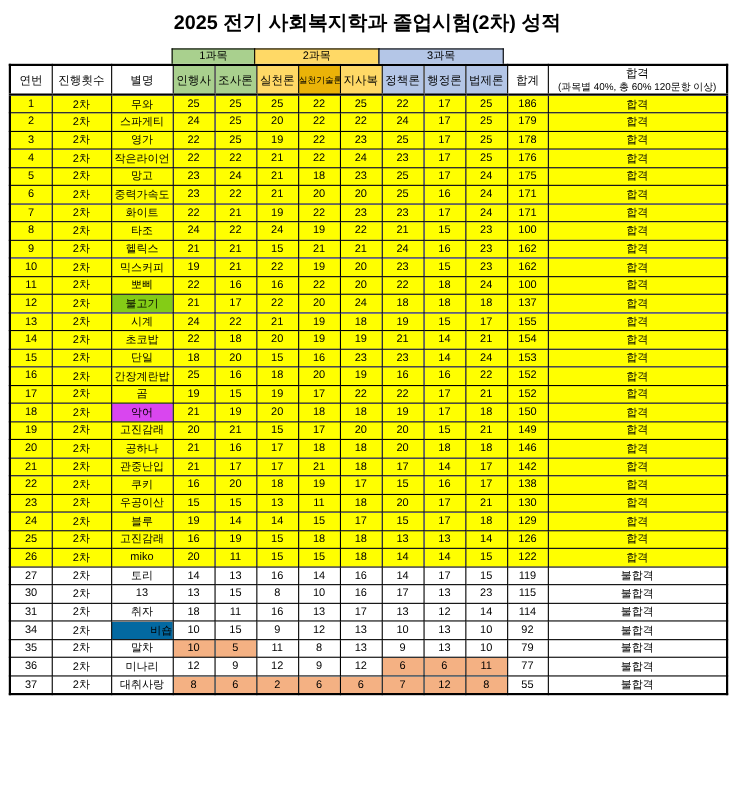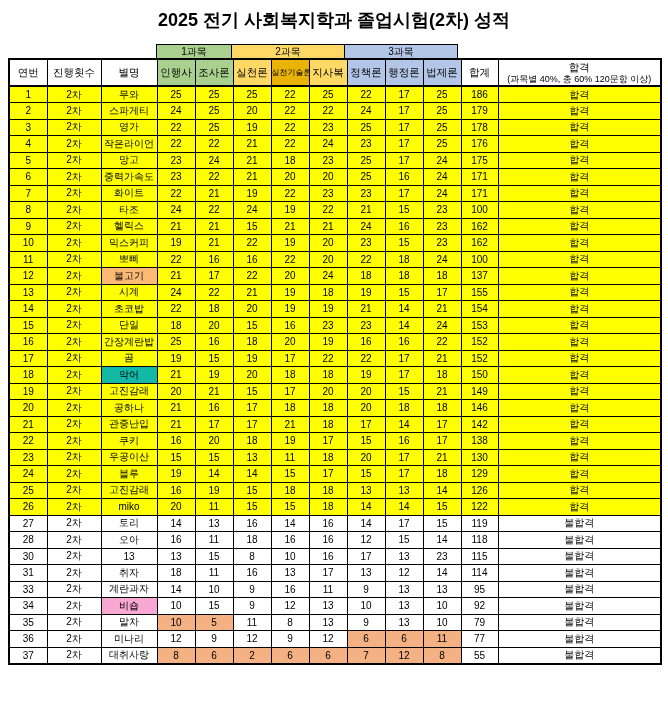--- a/index.html
+++ b/index.html
@@ -262,21 +262,21 @@
             <td style="background: rgb(255, 255, 0);">20</td>
             <td style="background: rgb(255, 255, 0);">22</td>
             <td style="background: rgb(255, 255, 0);">18</td>
             <td style="background: rgb(255, 255, 0);">24</td>
             <td style="background: rgb(255, 255, 0);">100</td>
             <td style="background: rgb(255, 255, 0);">합격</td>
           </tr>
           <tr>
             <td style="background: rgb(255, 255, 0);">12</td>
             <td style="background: rgb(255, 255, 0);">2차</td>
-            <td style="background: #fdba74; margin-top: 14px;">불고기</td>
+            <td style="background: #84cc16; margin-top: 14px;">불고기</td>
             <td style="background: rgb(255, 255, 0);">21</td>
             <td style="background: rgb(255, 255, 0);">17</td>
             <td style="background: rgb(255, 255, 0);">22</td>
             <td style="background: rgb(255, 255, 0);">20</td>
             <td style="background: rgb(255, 255, 0);">24</td>
             <td style="background: rgb(255, 255, 0);">18</td>
             <td style="background: rgb(255, 255, 0);">18</td>
             <td style="background: rgb(255, 255, 0);">18</td>
             <td style="background: rgb(255, 255, 0);">137</td>
             <td style="background: rgb(255, 255, 0);">합격</td>
@@ -352,21 +352,21 @@
             <td style="background: rgb(255, 255, 0);">22</td>
             <td style="background: rgb(255, 255, 0);">22</td>
             <td style="background: rgb(255, 255, 0);">17</td>
             <td style="background: rgb(255, 255, 0);">21</td>
             <td style="background: rgb(255, 255, 0);">152</td>
             <td style="background: rgb(255, 255, 0);">합격</td>
           </tr>
           <tr>
             <td style="background: rgb(255, 255, 0);">18</td>
             <td style="background: rgb(255, 255, 0);">2차</td>
-            <td style="background: #14b8a6;">악어</td>
+            <td style="background: #d946ef;">악어</td>
             <td style="background: rgb(255, 255, 0);">21</td>
             <td style="background: rgb(255, 255, 0);">19</td>
             <td style="background: rgb(255, 255, 0);">20</td>
             <td style="background: rgb(255, 255, 0);">18</td>
             <td style="background: rgb(255, 255, 0);">18</td>
             <td style="background: rgb(255, 255, 0);">19</td>
             <td style="background: rgb(255, 255, 0);">17</td>
             <td style="background: rgb(255, 255, 0);">18</td>
             <td style="background: rgb(255, 255, 0);">150</td>
             <td style="background: rgb(255, 255, 0);">합격</td>
@@ -500,35 +500,20 @@
             <td style="background: rgb(255, 255, 255);">16</td>
             <td style="background: rgb(255, 255, 255);">14</td>
             <td style="background: rgb(255, 255, 255);">16</td>
             <td style="background: rgb(255, 255, 255);">14</td>
             <td style="background: rgb(255, 255, 255);">17</td>
             <td style="background: rgb(255, 255, 255);">15</td>
             <td style="background: rgb(255, 255, 255);">119</td>
             <td style="background: rgb(255, 255, 255);">불합격</td>
           </tr>
           <tr>
-            <td style="background: rgb(255, 255, 255);">28</td>
-            <td style="background: rgb(255, 255, 255);">2차</td>
-            <td style="background: rgb(255, 255, 255);">오아</td>
-            <td style="background: rgb(255, 255, 255);">16</td>
-            <td style="background: rgb(255, 255, 255);">11</td>
-            <td style="background: rgb(255, 255, 255);">18</td>
-            <td style="background: rgb(255, 255, 255);">16</td>
-            <td style="background: rgb(255, 255, 255);">16</td>
-            <td style="background: rgb(255, 255, 255);">12</td>
-            <td style="background: rgb(255, 255, 255);">15</td>
-            <td style="background: rgb(255, 255, 255);">14</td>
-            <td style="background: rgb(255, 255, 255);">118</td>
-            <td style="background: rgb(255, 255, 255);">불합격</td>
-          </tr>
-          <tr>
             <td style="background: rgb(255, 255, 255);">30</td>
             <td style="background: rgb(255, 255, 255);">2차</td>
             <td style="background: rgb(255, 255, 255);">13</td>
             <td style="background: rgb(255, 255, 255);">13</td>
             <td style="background: rgb(255, 255, 255);">15</td>
             <td style="background: rgb(255, 255, 255);">8</td>
             <td style="background: rgb(255, 255, 255);">10</td>
             <td style="background: rgb(255, 255, 255);">16</td>
             <td style="background: rgb(255, 255, 255);">17</td>
             <td style="background: rgb(255, 255, 255);">13</td>
@@ -545,38 +530,23 @@
             <td style="background: rgb(255, 255, 255);">16</td>
             <td style="background: rgb(255, 255, 255);">13</td>
             <td style="background: rgb(255, 255, 255);">17</td>
             <td style="background: rgb(255, 255, 255);">13</td>
             <td style="background: rgb(255, 255, 255);">12</td>
             <td style="background: rgb(255, 255, 255);">14</td>
             <td style="background: rgb(255, 255, 255);">114</td>
             <td style="background: rgb(255, 255, 255);">불합격</td>
           </tr>
           <tr>
-            <td style="background: rgb(255, 255, 255);">33</td>
-            <td style="background: rgb(255, 255, 255);">2차</td>
-            <td style="background: rgb(255, 255, 255);">계란과자</td>
-            <td style="background: rgb(255, 255, 255);">14</td>
-            <td style="background: rgb(255, 255, 255);">10</td>
-            <td style="background: rgb(255, 255, 255);">9</td>
-            <td style="background: rgb(255, 255, 255);">16</td>
-            <td style="background: rgb(255, 255, 255);">11</td>
-            <td style="background: rgb(255, 255, 255);">9</td>
-            <td style="background: rgb(255, 255, 255);">13</td>
-            <td style="background: rgb(255, 255, 255);">13</td>
-            <td style="background: rgb(255, 255, 255);">95</td>
-            <td style="background: rgb(255, 255, 255);">불합격</td>
-          </tr>
-          <tr>
             <td style="background: rgb(255, 255, 255);">34</td>
             <td style="background: rgb(255, 255, 255);">2차</td>
-            <td style="background: #f9a8d4;">비숍</td>
+            <td style="background: #0369a1; text-align: right;">비숍</td>
             <td style="background: rgb(255, 255, 255);">10</td>
             <td style="background: rgb(255, 255, 255);">15</td>
             <td style="background: rgb(255, 255, 255);">9</td>
             <td style="background: rgb(255, 255, 255);">12</td>
             <td style="background: rgb(255, 255, 255);">13</td>
             <td style="background: rgb(255, 255, 255);">10</td>
             <td style="background: rgb(255, 255, 255);">13</td>
             <td style="background: rgb(255, 255, 255);">10</td>
             <td style="background: rgb(255, 255, 255);">92</td>
             <td style="background: rgb(255, 255, 255);">불합격</td>

